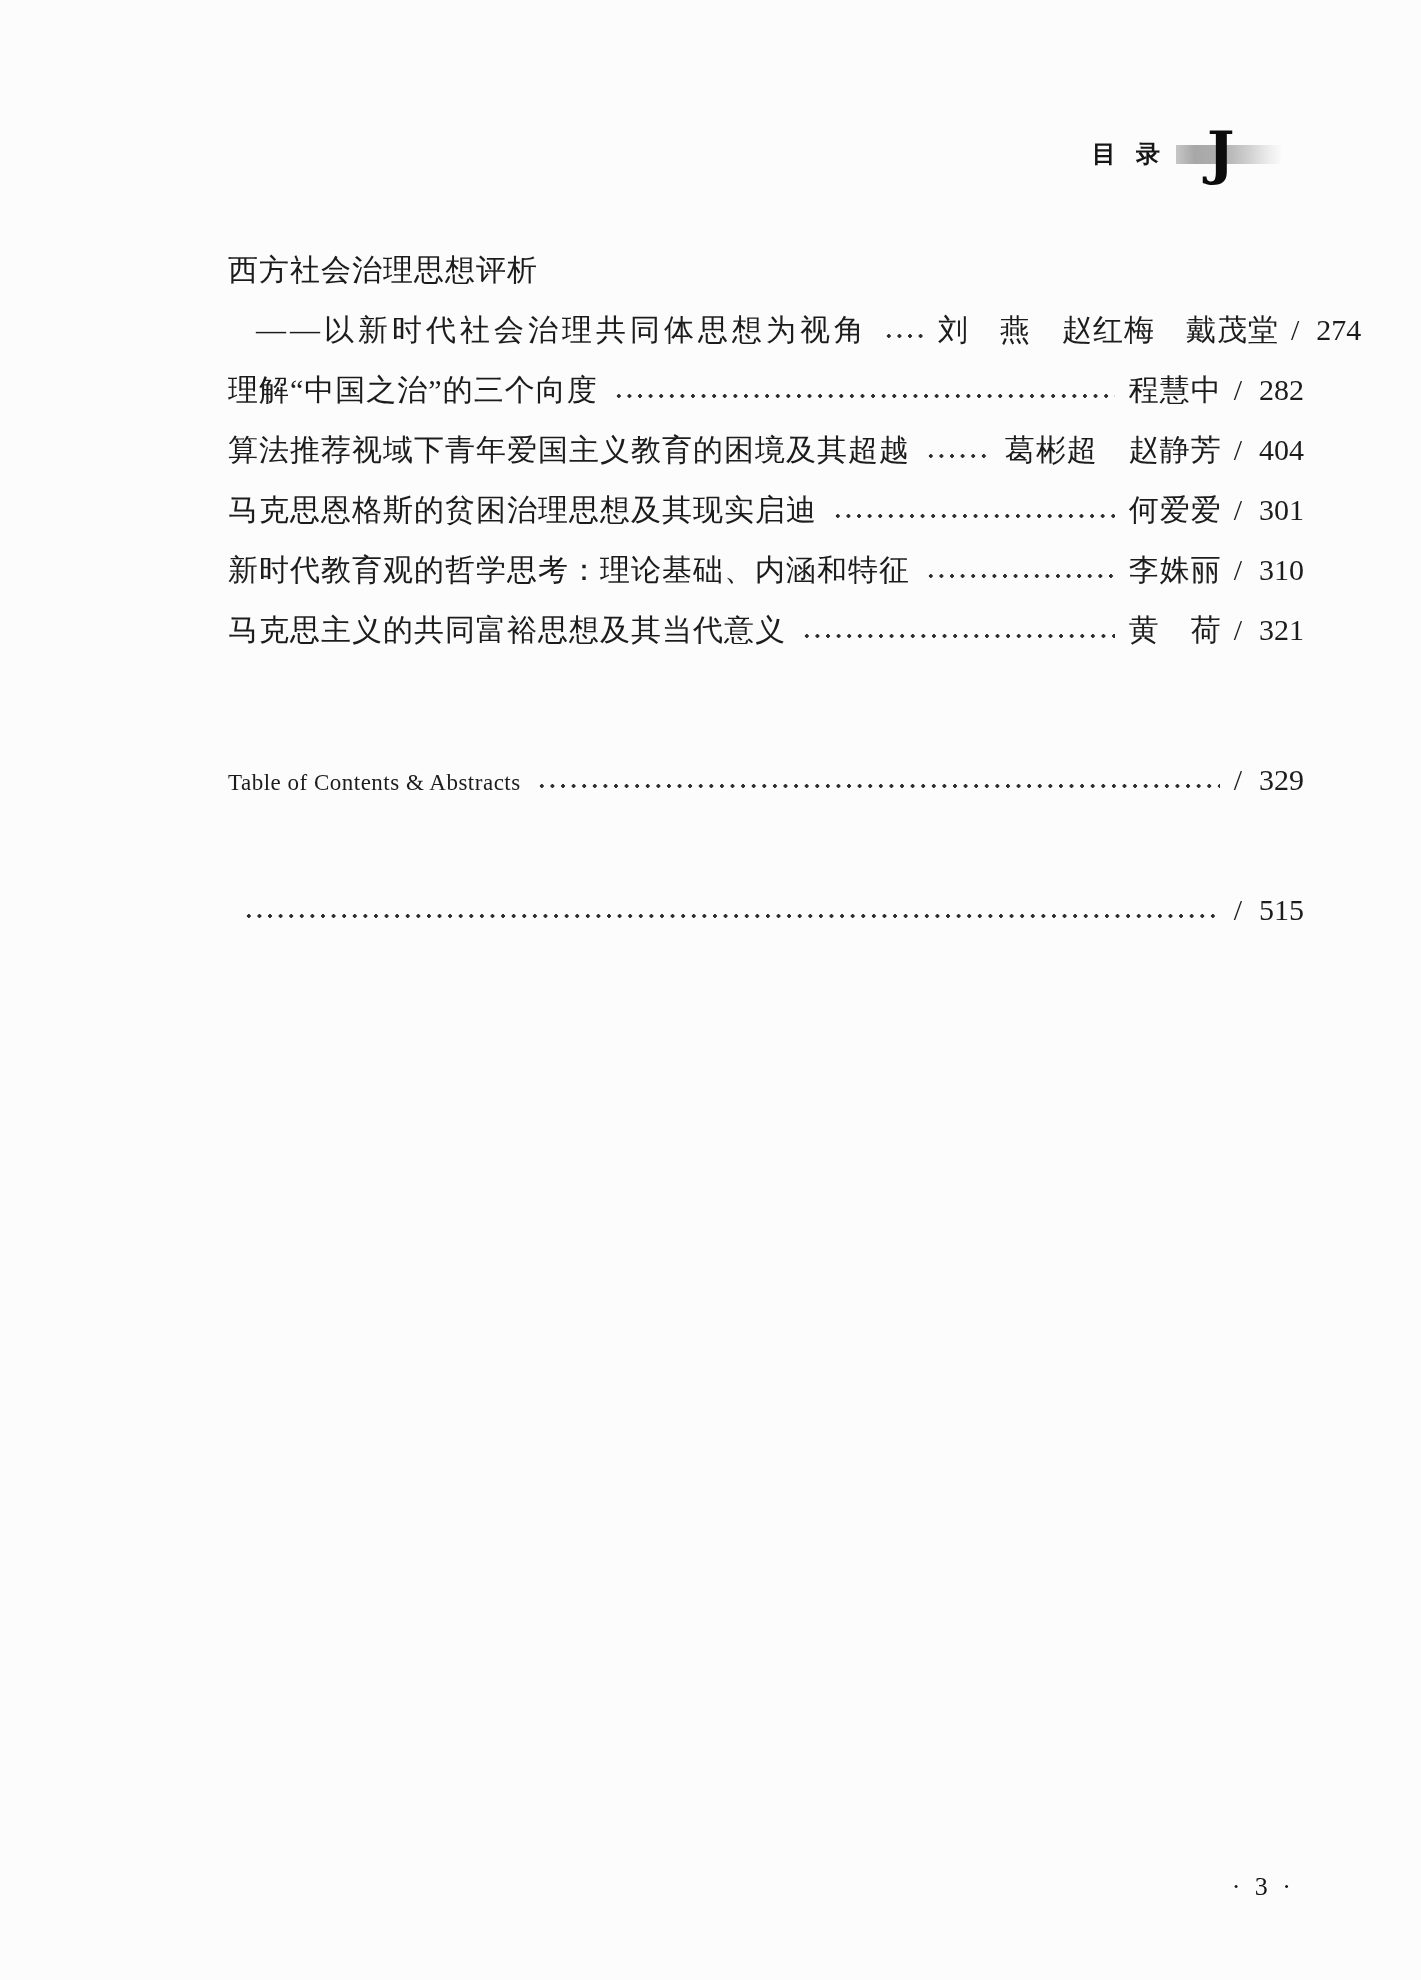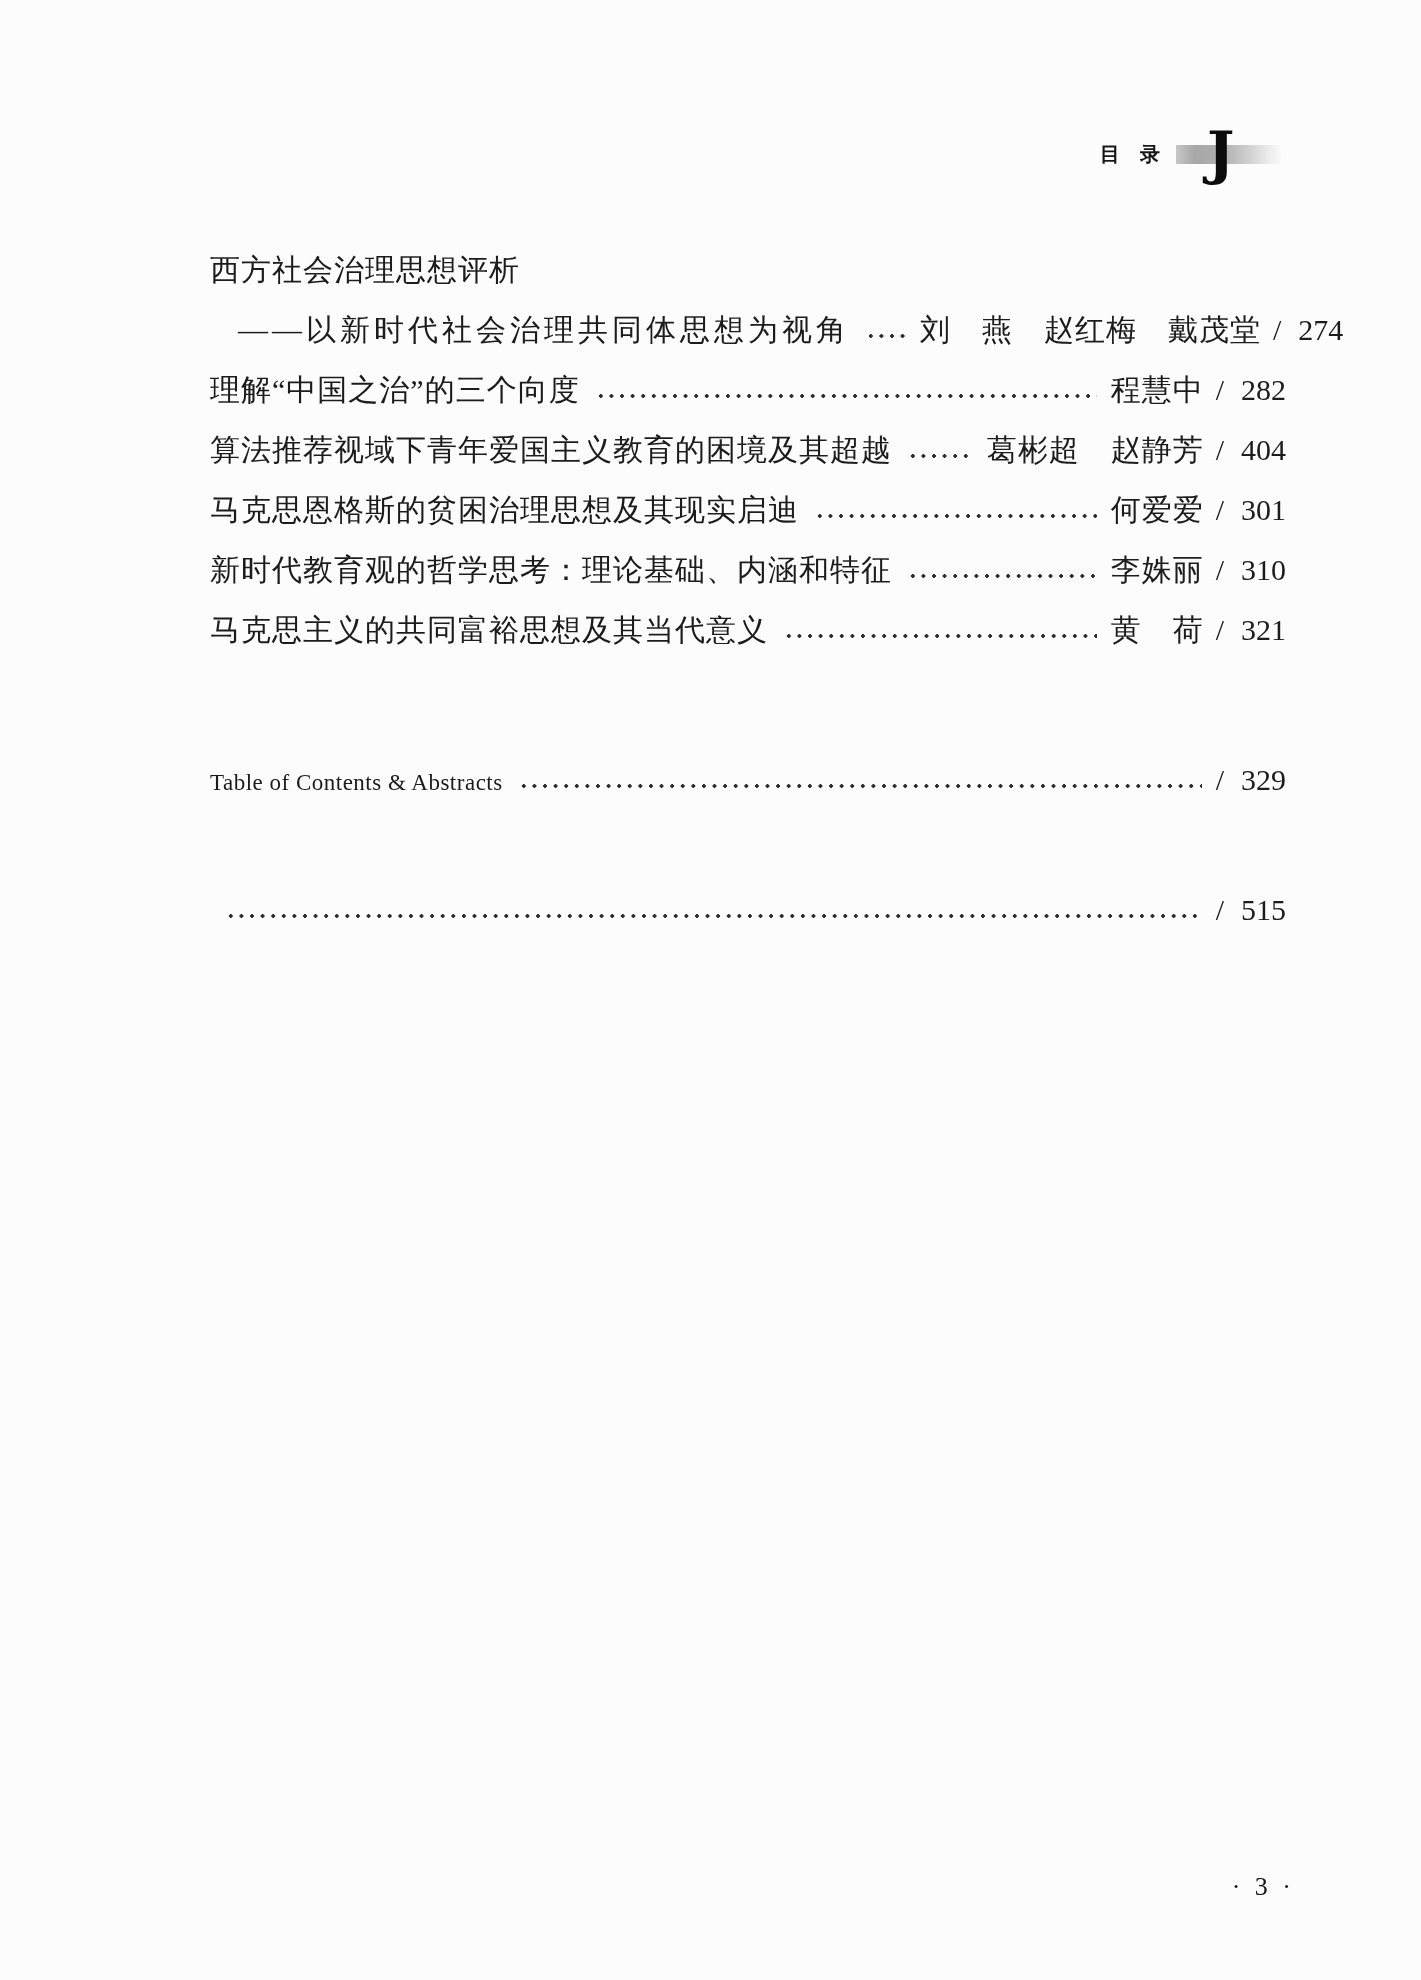--- a/index.html
+++ b/index.html
@@ -18,21 +18,21 @@
     position: absolute;
     top: 136px;
     right: 140px;
     display: flex;
     align-items: center;
     height: 36px;
   }
   .header-title {
     font-family: "DejaVu Sans", "Liberation Sans", sans-serif;
     font-weight: bold;
-    font-size: 20px;
+    font-size: 24px;
     letter-spacing: 20px;
     color: #161616;
     line-height: 1;
     margin-right: -4px; 
     text-align: center;
   }
   .header-bar {
     position: relative;
     width: 105px;
     height: 19px;
@@ -48,21 +48,21 @@
     font-family: "DejaVu Serif", serif;
     font-weight: bold;
     font-size: 58px;
     line-height: 1;
     color: #0c0c0c;
   }
 
   
   .toc {
     position: absolute;
-    left: 210px;
+    left: 228px;
     top: 240px;
     width: 1076px;
   }
   .row {
     display: flex;
     align-items: baseline;
     height: 60px;
     line-height: 60px;
     font-size: 30px;
     white-space: nowrap;

